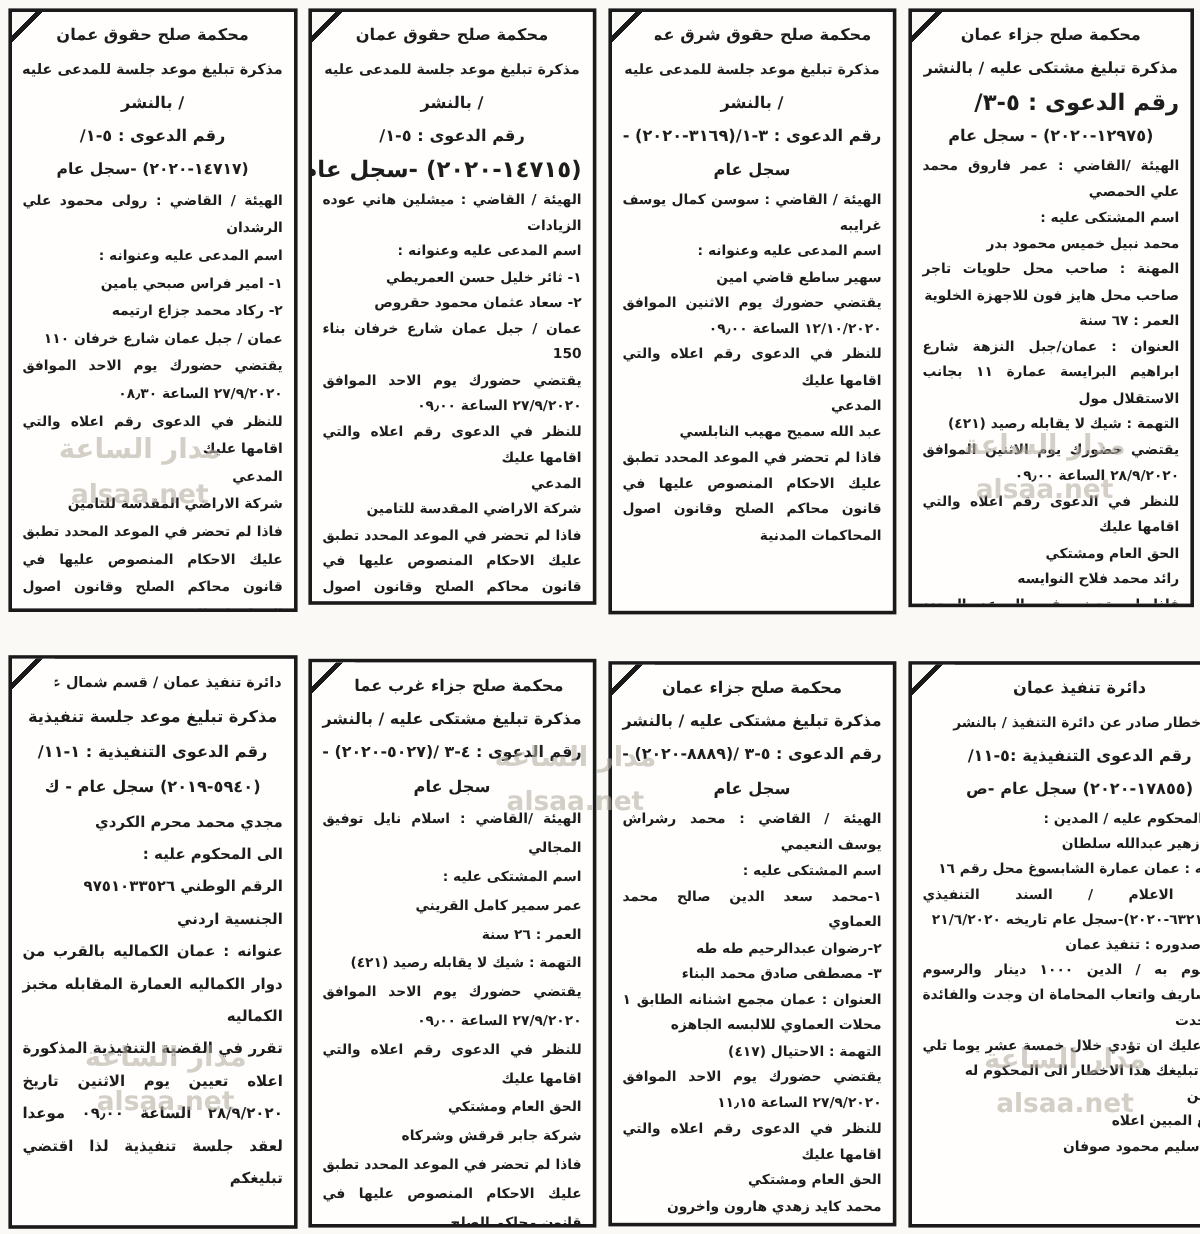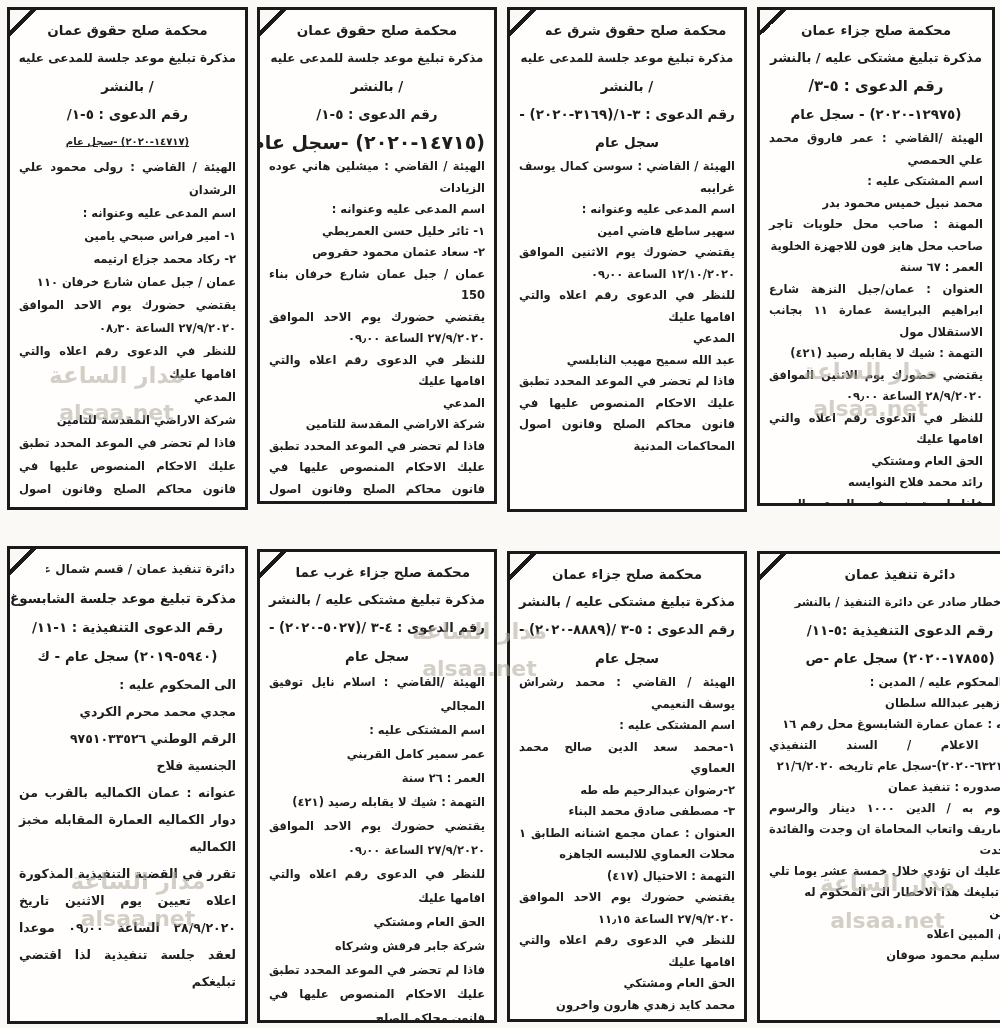--- a/index.html
+++ b/index.html
@@ -59,21 +59,21 @@
 </head>
 <body>
 
 <div class="page">
 
   <article class="notice n1">
     <div class="corner"></div>
     <header class="nh">
         <div class="hdr" style="font-size: 13.5px;">محكمة صلح جزاء عمان</div>
         <div class="hdr" style="font-size: 13px;">مذكرة تبليغ مشتكى عليه / بالنشر</div>
-        <div class="hdr" style="font-size: 15px;">رقم الدعوى : ٥-٣/</div>
+        <div class="hdr" style="font-size: 19px; text-align: right;">رقم الدعوى : ٥-٣/</div>
         <div class="hdr" style="font-size: 13.5px;">(١٢٩٧٥-٢٠٢٠) - سجل عام</div>
       </header>
     <div class="body">
         <p>الهيئة /القاضي : عمر فاروق محمد علي الحمصي</p>
         <p>اسم المشتكى عليه :</p>
         <p>محمد نبيل خميس محمود بدر</p>
         <p>المهنة : صاحب محل حلويات تاجر صاحب محل هايز فون للاجهزة الخلوية</p>
         <p>العمر : ٦٧ سنة</p>
         <p>العنوان : عمان/جبل النزهة شارع ابراهيم البرايسة عمارة ١١ بجانب الاستقلال مول</p>
         <p>التهمة : شيك لا يقابله رصيد (٤٢١)</p>
@@ -129,21 +129,21 @@
       </div>
   </article>
 
   <article class="notice n4">
     <div class="corner"></div>
     <header class="nh">
         <div class="hdr" style="font-size: 13.5px;">محكمة صلح حقوق عمان</div>
         <div class="hdr" style="font-size: 12px;">مذكرة تبليغ موعد جلسة للمدعى عليه</div>
         <div class="hdr" style="font-size: 13.5px;">/ بالنشر</div>
         <div class="hdr" style="font-size: 13.5px;">رقم الدعوى : ٥-١/</div>
-        <div class="hdr" style="font-size: 10px; text-decoration: underline;">(١٤٧١٧-٢٠٢٠) -سجل عام</div>
+        <div class="hdr" style="font-size: 13px;">(١٤٧١٧-٢٠٢٠) -سجل عام</div>
       </header>
     <div class="body">
         <p>الهيئة / القاضي : رولى محمود علي الرشدان</p>
         <p>اسم المدعى عليه وعنوانه :</p>
         <p>١- امير فراس صبحي يامين</p>
         <p>٢- ركاد محمد جزاع ارتيمه</p>
         <p>عمان / جبل عمان شارع خرفان ١١٠</p>
         <p>يقتضي حضورك يوم الاحد الموافق ٢٧/٩/٢٠٢٠ الساعة ٠٨٫٣٠</p>
         <p>للنظر في الدعوى رقم اعلاه والتي اقامها عليك</p>
         <p>المدعي</p>
@@ -217,29 +217,29 @@
         <p>الحق العام ومشتكي</p>
         <p>شركة جابر قرقش وشركاه</p>
         <p>فاذا لم تحضر في الموعد المحدد تطبق عليك الاحكام المنصوص عليها في قانون محاكم الصلح</p>
       </div>
   </article>
 
   <article class="notice n8">
     <div class="corner"></div>
     <header class="nh">
         <div class="hdr" style="font-size: 12px;">دائرة تنفيذ عمان / قسم شمال عمان</div>
-        <div class="hdr" style="font-size: 13.5px;">مذكرة تبليغ موعد جلسة الشابسوغ</div>
+        <div class="hdr" style="font-size: 13.5px;">مذكرة تبليغ موعد جلسة تنفيذية</div>
         <div class="hdr" style="font-size: 13.5px;">رقم الدعوى التنفيذية : ١-١١/</div>
         <div class="hdr" style="font-size: 13.5px;">(٥٩٤٠-٢٠١٩) سجل عام - ك</div>
       </header>
     <div class="body">
+        <p>مجدي محمد محرم الكردي</p>
         <p>الى المحكوم عليه :</p>
-        <p>مجدي محمد محرم الكردي</p>
         <p>الرقم الوطني ٩٧٥١٠٣٣٥٢٦</p>
-        <p>الجنسية فلاح</p>
+        <p>الجنسية اردني</p>
         <p>عنوانه : عمان الكماليه بالقرب من دوار الكماليه العمارة المقابله مخبز الكماليه</p>
         <p>تقرر في القضية التنفيذية المذكورة اعلاه تعيين يوم الاثنين تاريخ ٢٨/٩/٢٠٢٠ الساعة ٠٩٫٠٠ موعدا لعقد جلسة تنفيذية لذا اقتضي تبليغكم</p>
       </div>
   </article>
 
   <div class="wm w1">
     <div class="wm-ar">مدار الساعة</div>
     <div class="wm-net">alsaa.net</div>
   </div>
   <div class="wm w2">

